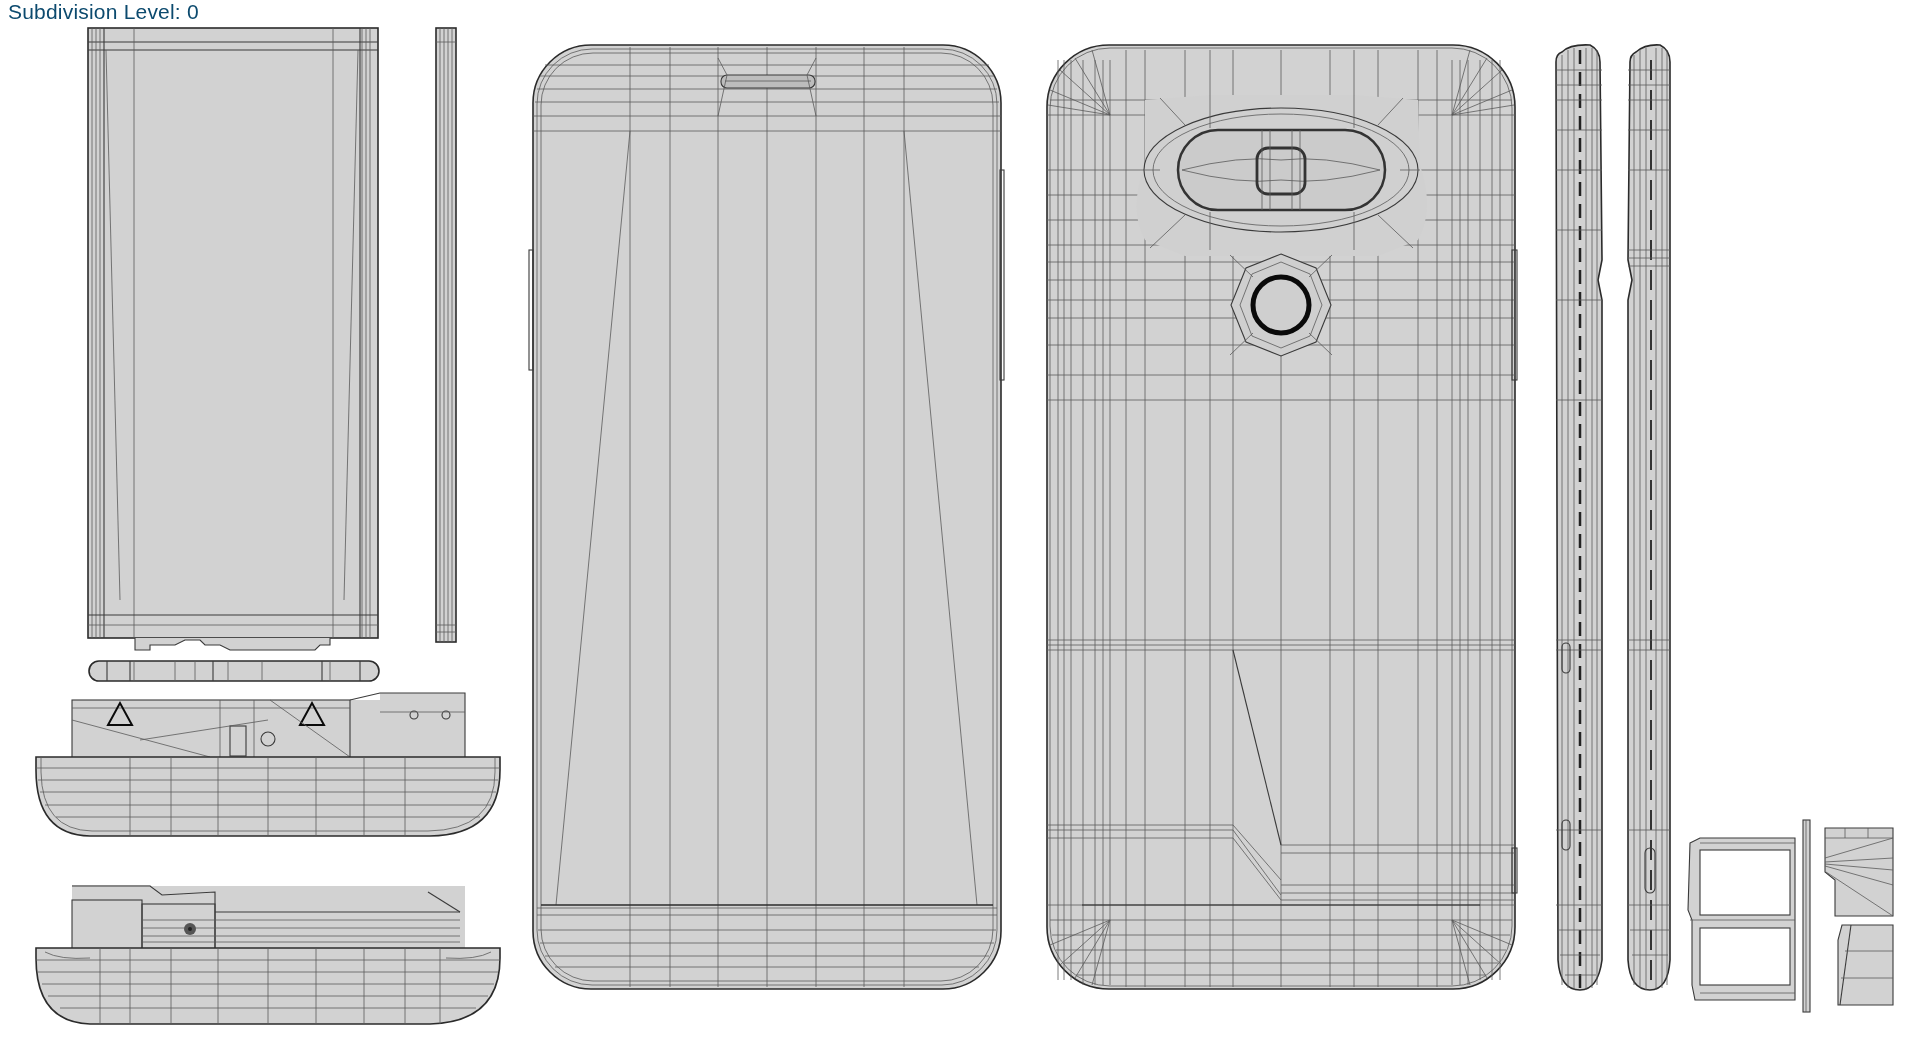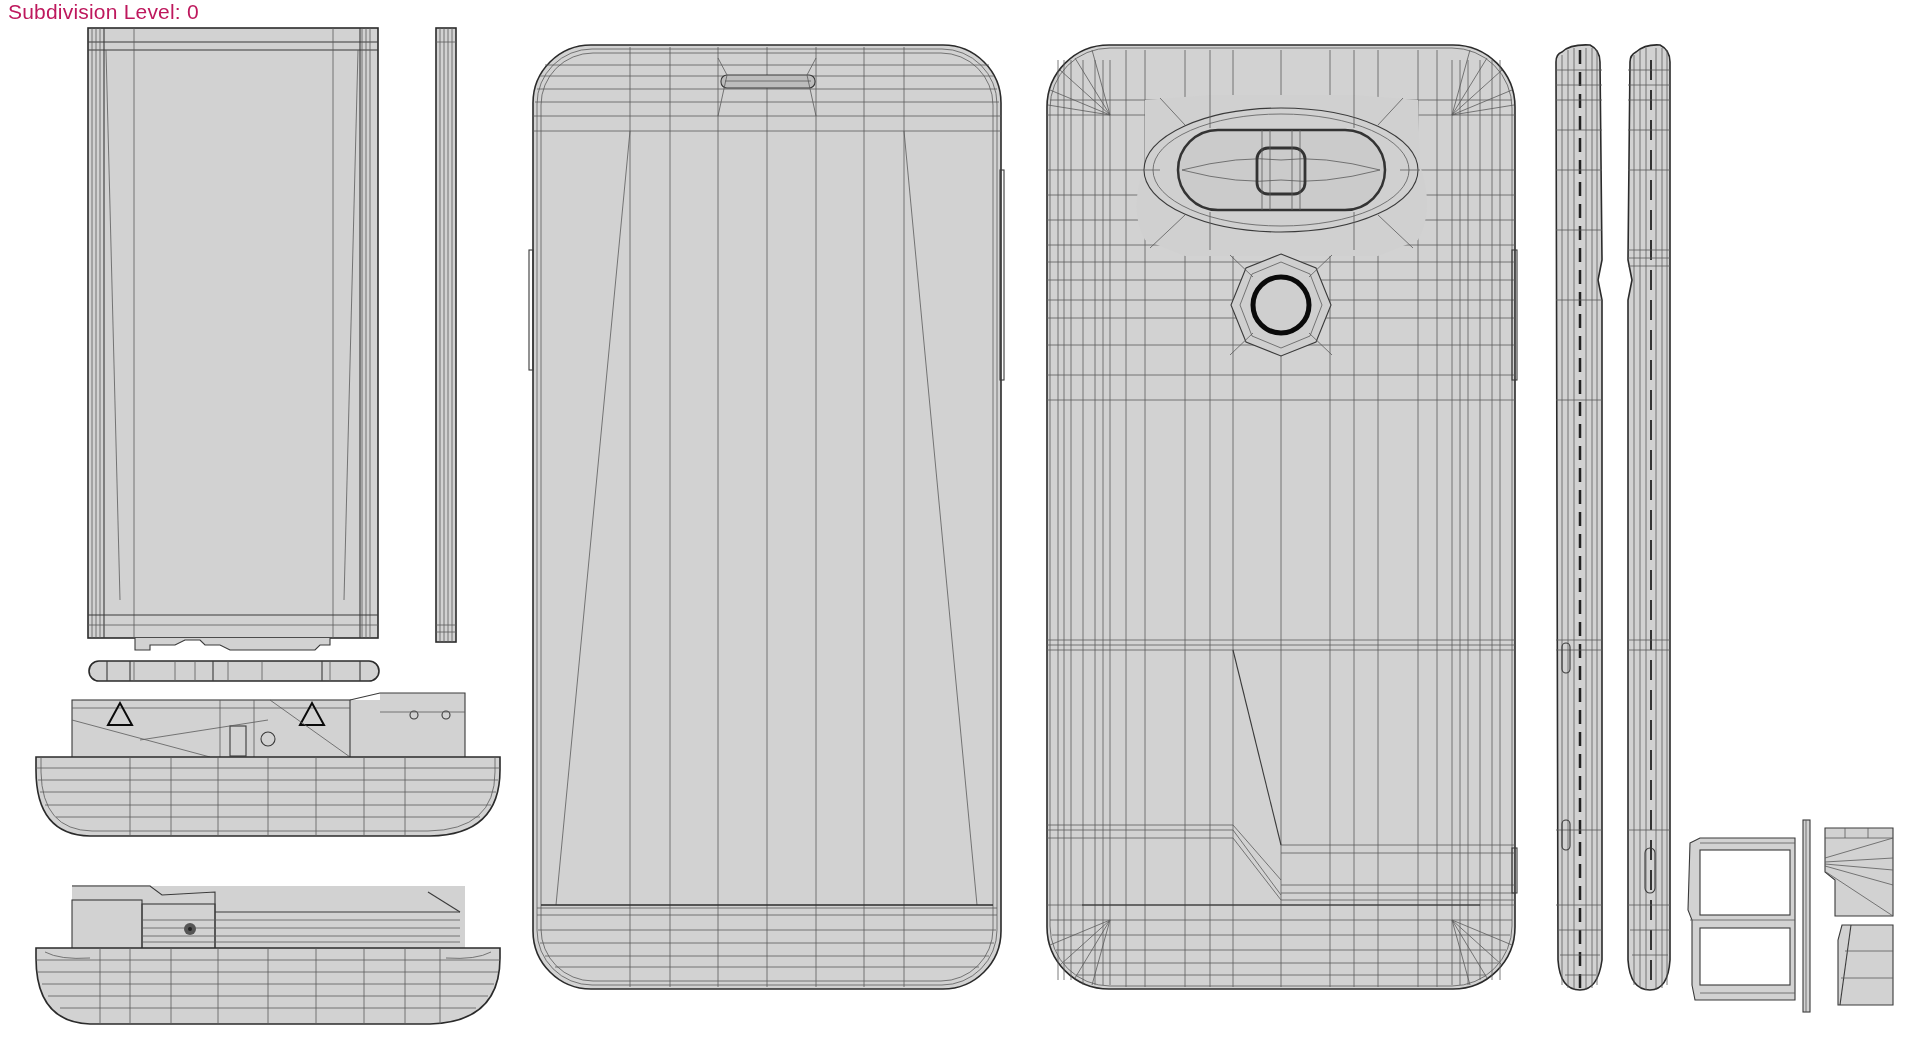--- a/index.html
+++ b/index.html
@@ -1,17 +1,17 @@
 <!DOCTYPE html>
 <html><head>
 <meta charset="utf-8">
 <style>
   html, body { margin:0; padding:0; background:#ffffff; }
   body { width:1920px; height:1038px; position:relative; overflow:hidden; font-family:"Liberation Sans", sans-serif; }
-  .label { position:absolute; left:8px; top:0px; font-size:21px; color:#be185d; letter-spacing:0.2px; }
+  .label { position:absolute; left:8px; top:0px; font-size:21px; color:#0c4a6e; letter-spacing:0.2px; }
   svg.stage { position:absolute; left:0; top:0; }
   .fill { fill:#d2d2d2; }
   .edge { fill:none; stroke:#2b2b2b; stroke-width:1.6; }
   .wire { fill:none; stroke:#5a5a5a; stroke-width:0.8; }
   .wire2 { fill:none; stroke:#3a3a3a; stroke-width:1.1; }
   .thick { fill:none; stroke:#0a0a0a; stroke-width:5; }
 </style>
 </head>
 <body>
 

